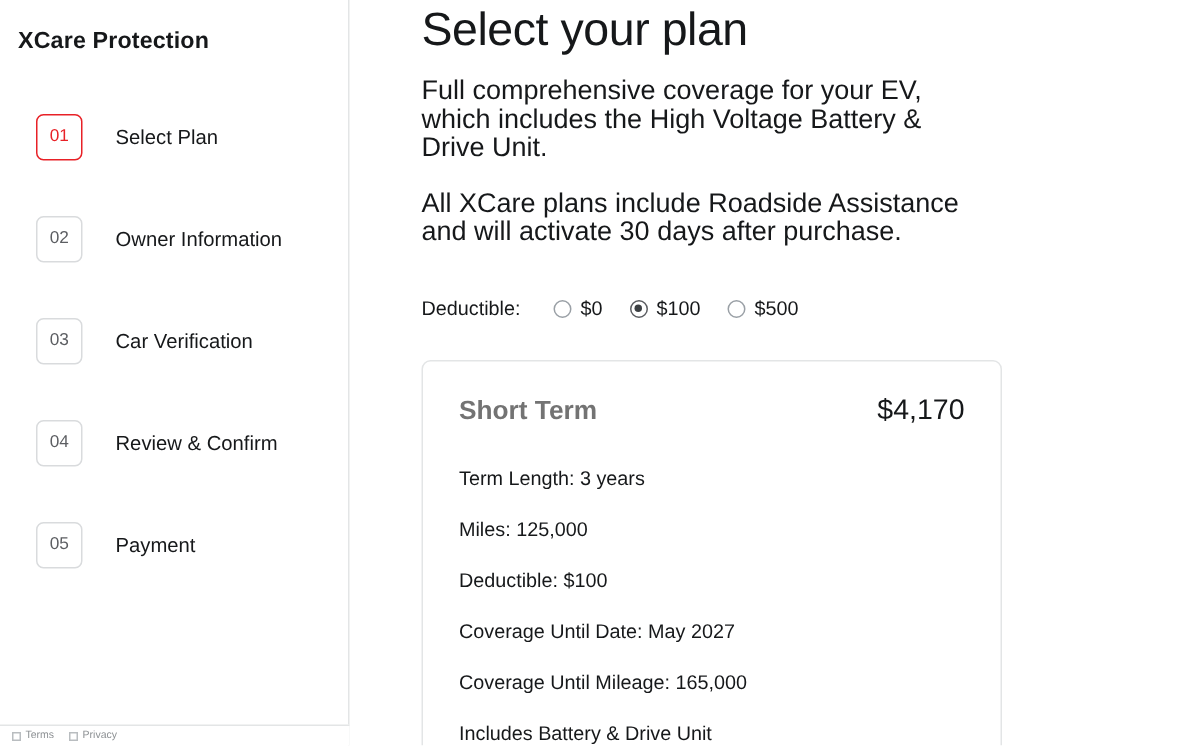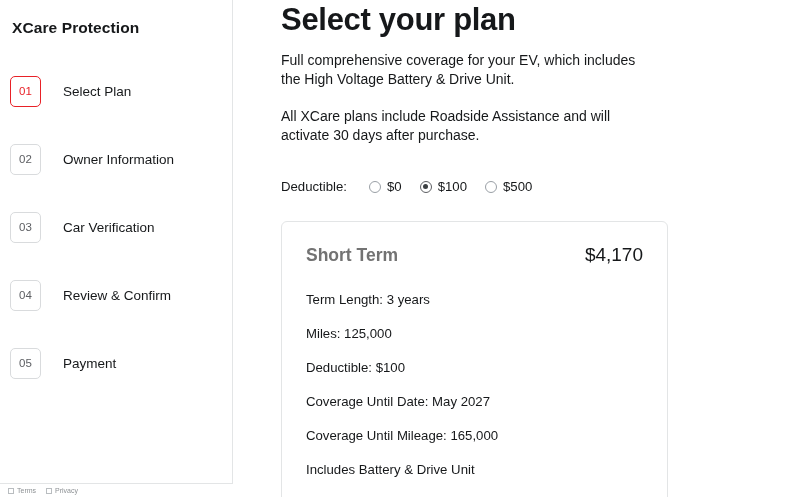--- a/index.html
+++ b/index.html
@@ -35,21 +35,21 @@
     padding: 19px 0 0 12px;
     letter-spacing: 0.1px;
   }
   .steps {
     margin-top: 30px;
   }
   .step {
     display: flex;
     align-items: center;
     height: 48px;
-    padding-left: 10px;
+    padding-left: 24px;
     margin-bottom: 20px;
     cursor: pointer;
   }
   .step-num {
     width: 31px; height: 31px;
     flex: 0 0 31px;
     border: 1px solid #d9dbdd;
     border-radius: 5px;
     display: flex;
     align-items: center;
@@ -72,29 +72,29 @@
   
   .main {
     flex: 1 1 auto;
     height: 497px;
     padding: 0 18px 0 48px;
     overflow: hidden;
     position: relative;
   }
   .page-title {
     font-size: 31px;
-    font-weight: bold;
+    font-weight: normal;
     letter-spacing: -0.3px;
     margin: 0;
     padding-top: 0px;
     line-height: 40px;
     color: #16181a;
   }
   .intro {
-    font-size: 14px;
+    font-size: 18px;
     line-height: 19px;
     color: #16181a;
     margin-top: 11px;
     max-width: 520px;
   }
   .intro.second { margin-top: 18px; }
 
   .deductible-row {
     display: flex;
     align-items: center;

